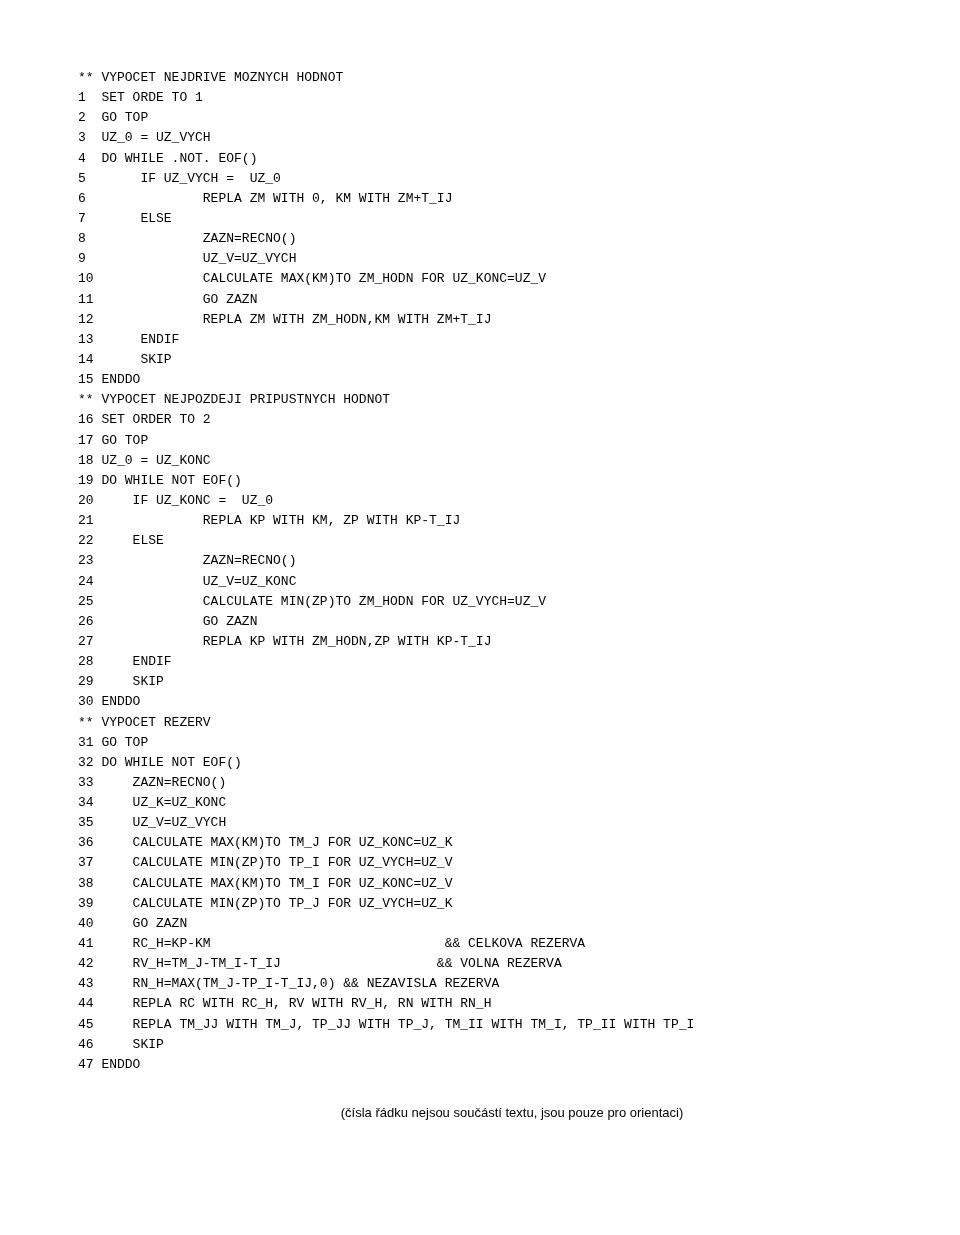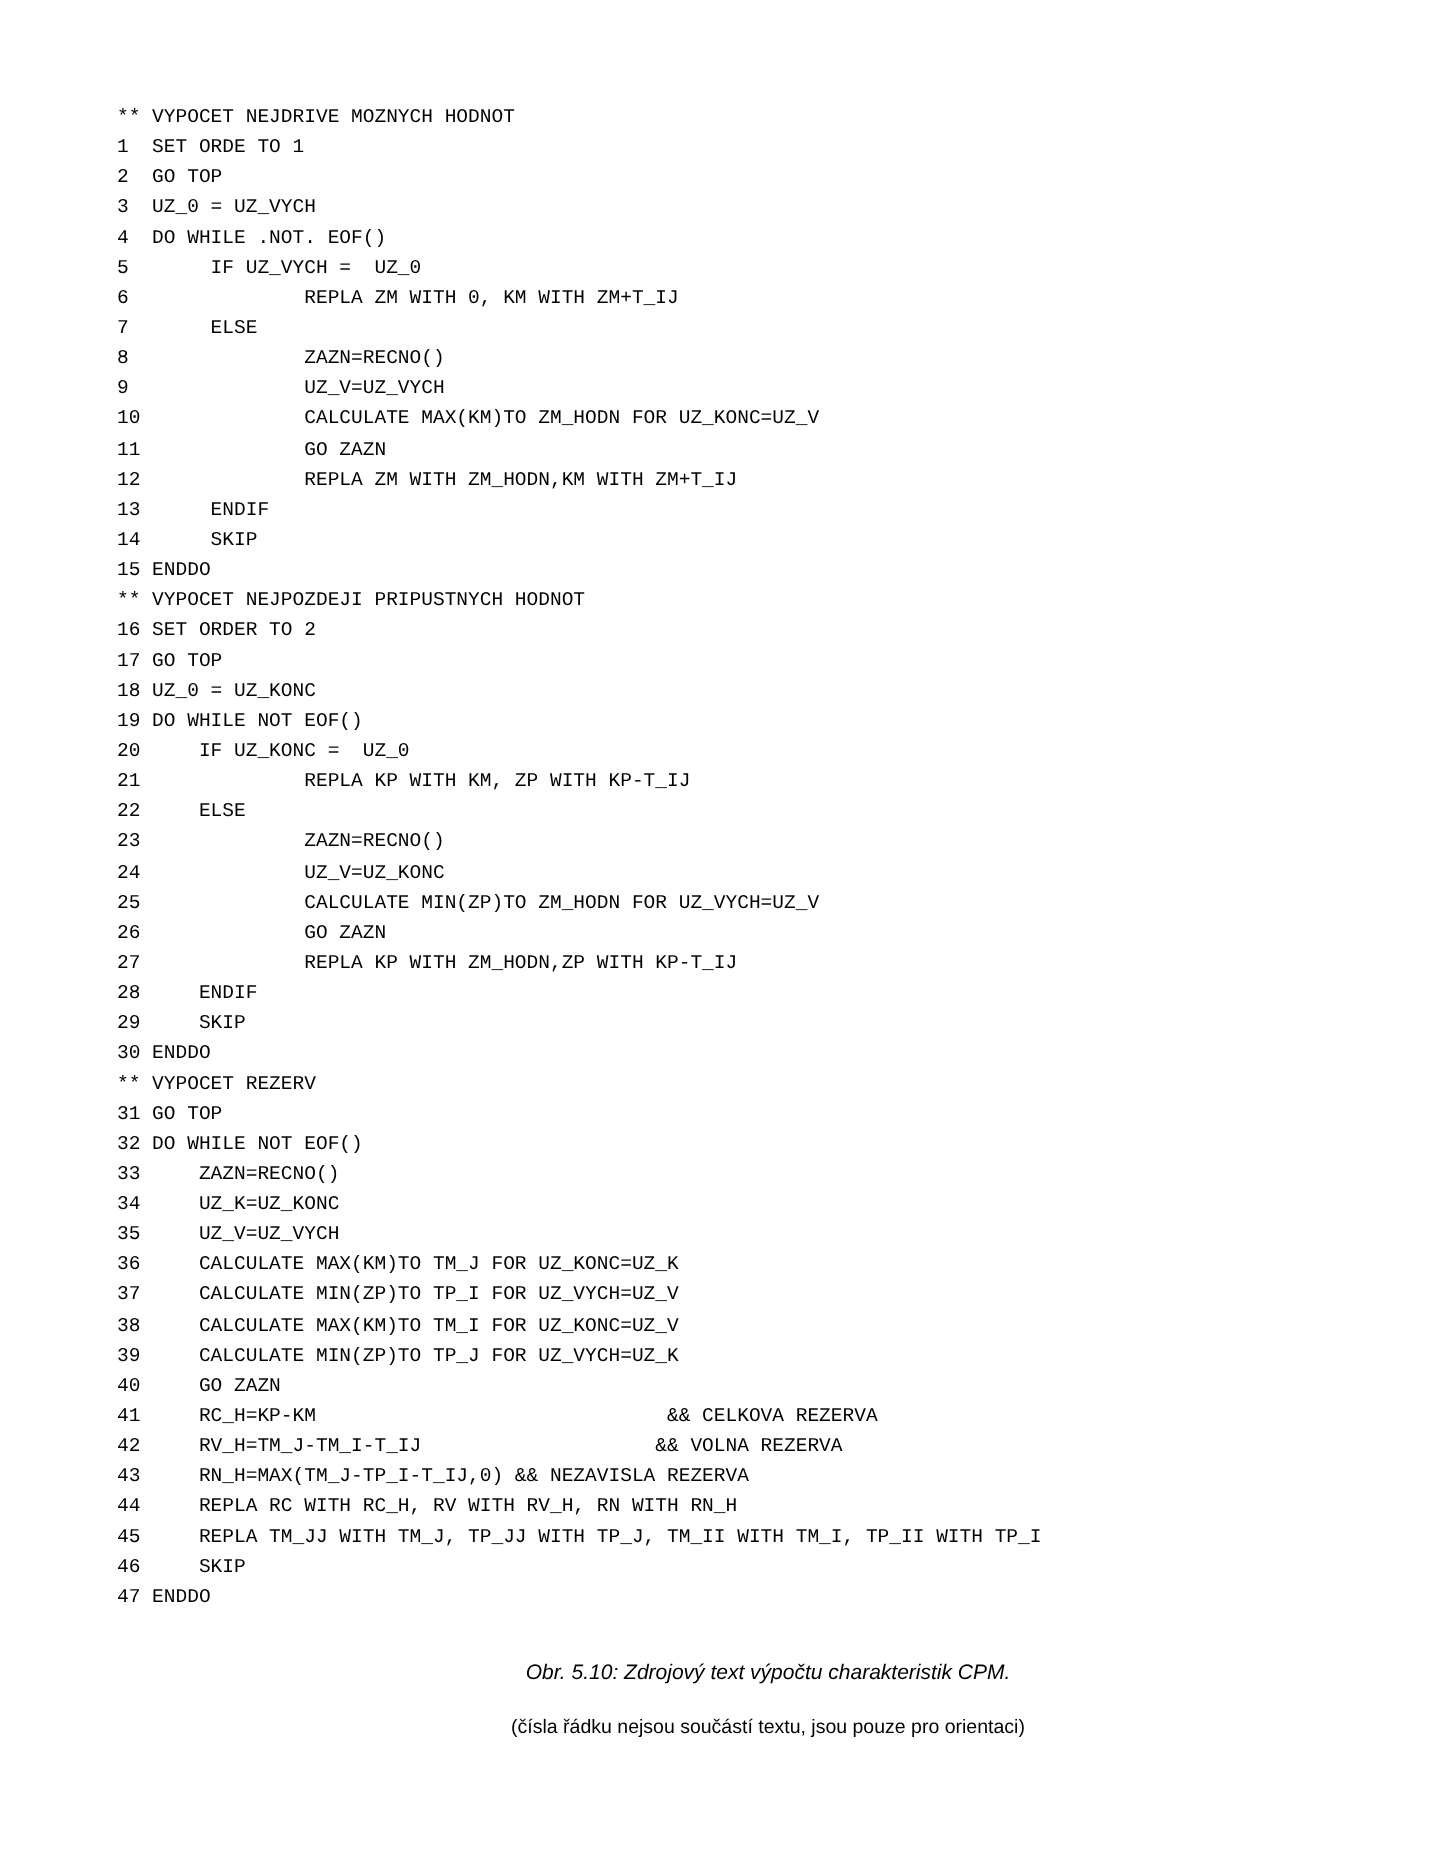--- a/index.html
+++ b/index.html
@@ -87,15 +87,14 @@
 40     GO ZAZN
 41     RC_H=KP-KM                              &amp;&amp; CELKOVA REZERVA
 42     RV_H=TM_J-TM_I-T_IJ                    &amp;&amp; VOLNA REZERVA
 43     RN_H=MAX(TM_J-TP_I-T_IJ,0) &amp;&amp; NEZAVISLA REZERVA
 44     REPLA RC WITH RC_H, RV WITH RV_H, RN WITH RN_H
 45     REPLA TM_JJ WITH TM_J, TP_JJ WITH TP_J, TM_II WITH TM_I, TP_II WITH TP_I
 46     SKIP
 47 ENDDO</div>
 
 <div class="caption-area">
-  <div class="caption-title">Obr. 5.10: Zdrojový text výpočtu charakteristik CPM.</div>
   <div class="caption-subtitle">(čísla řádku nejsou součástí textu, jsou pouze pro orientaci)</div>
 </div>
 
 </body></html>

